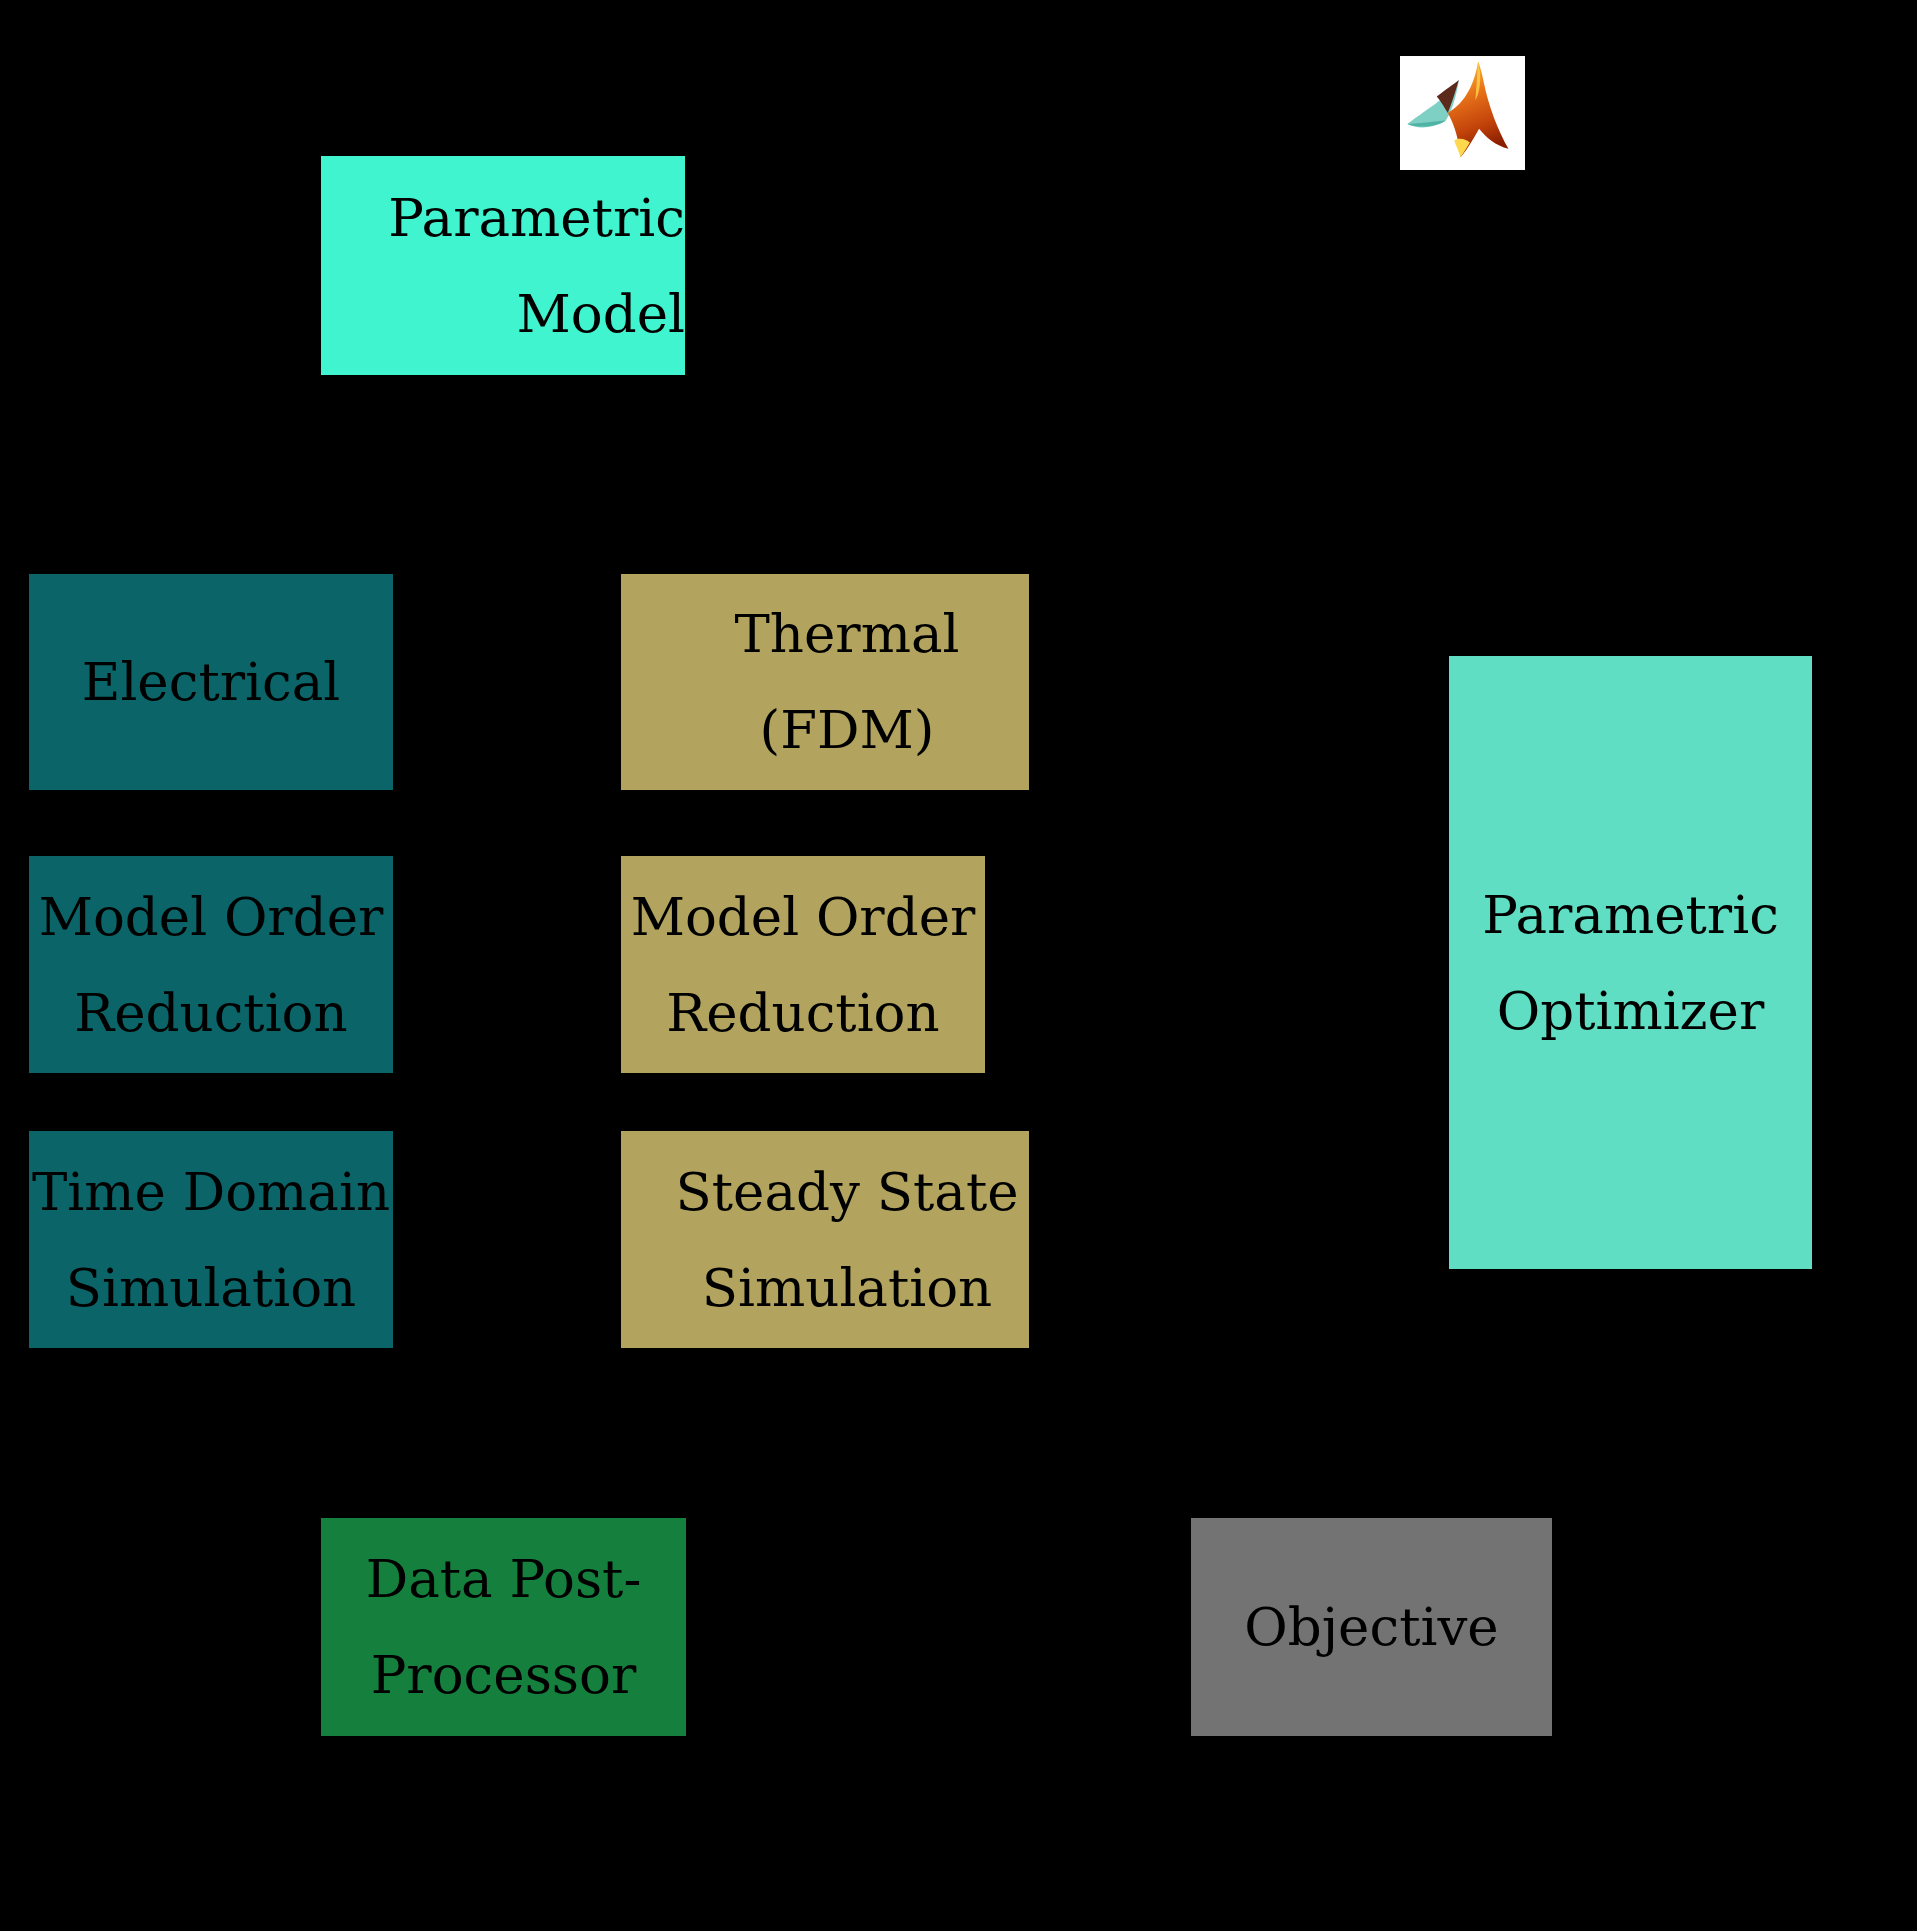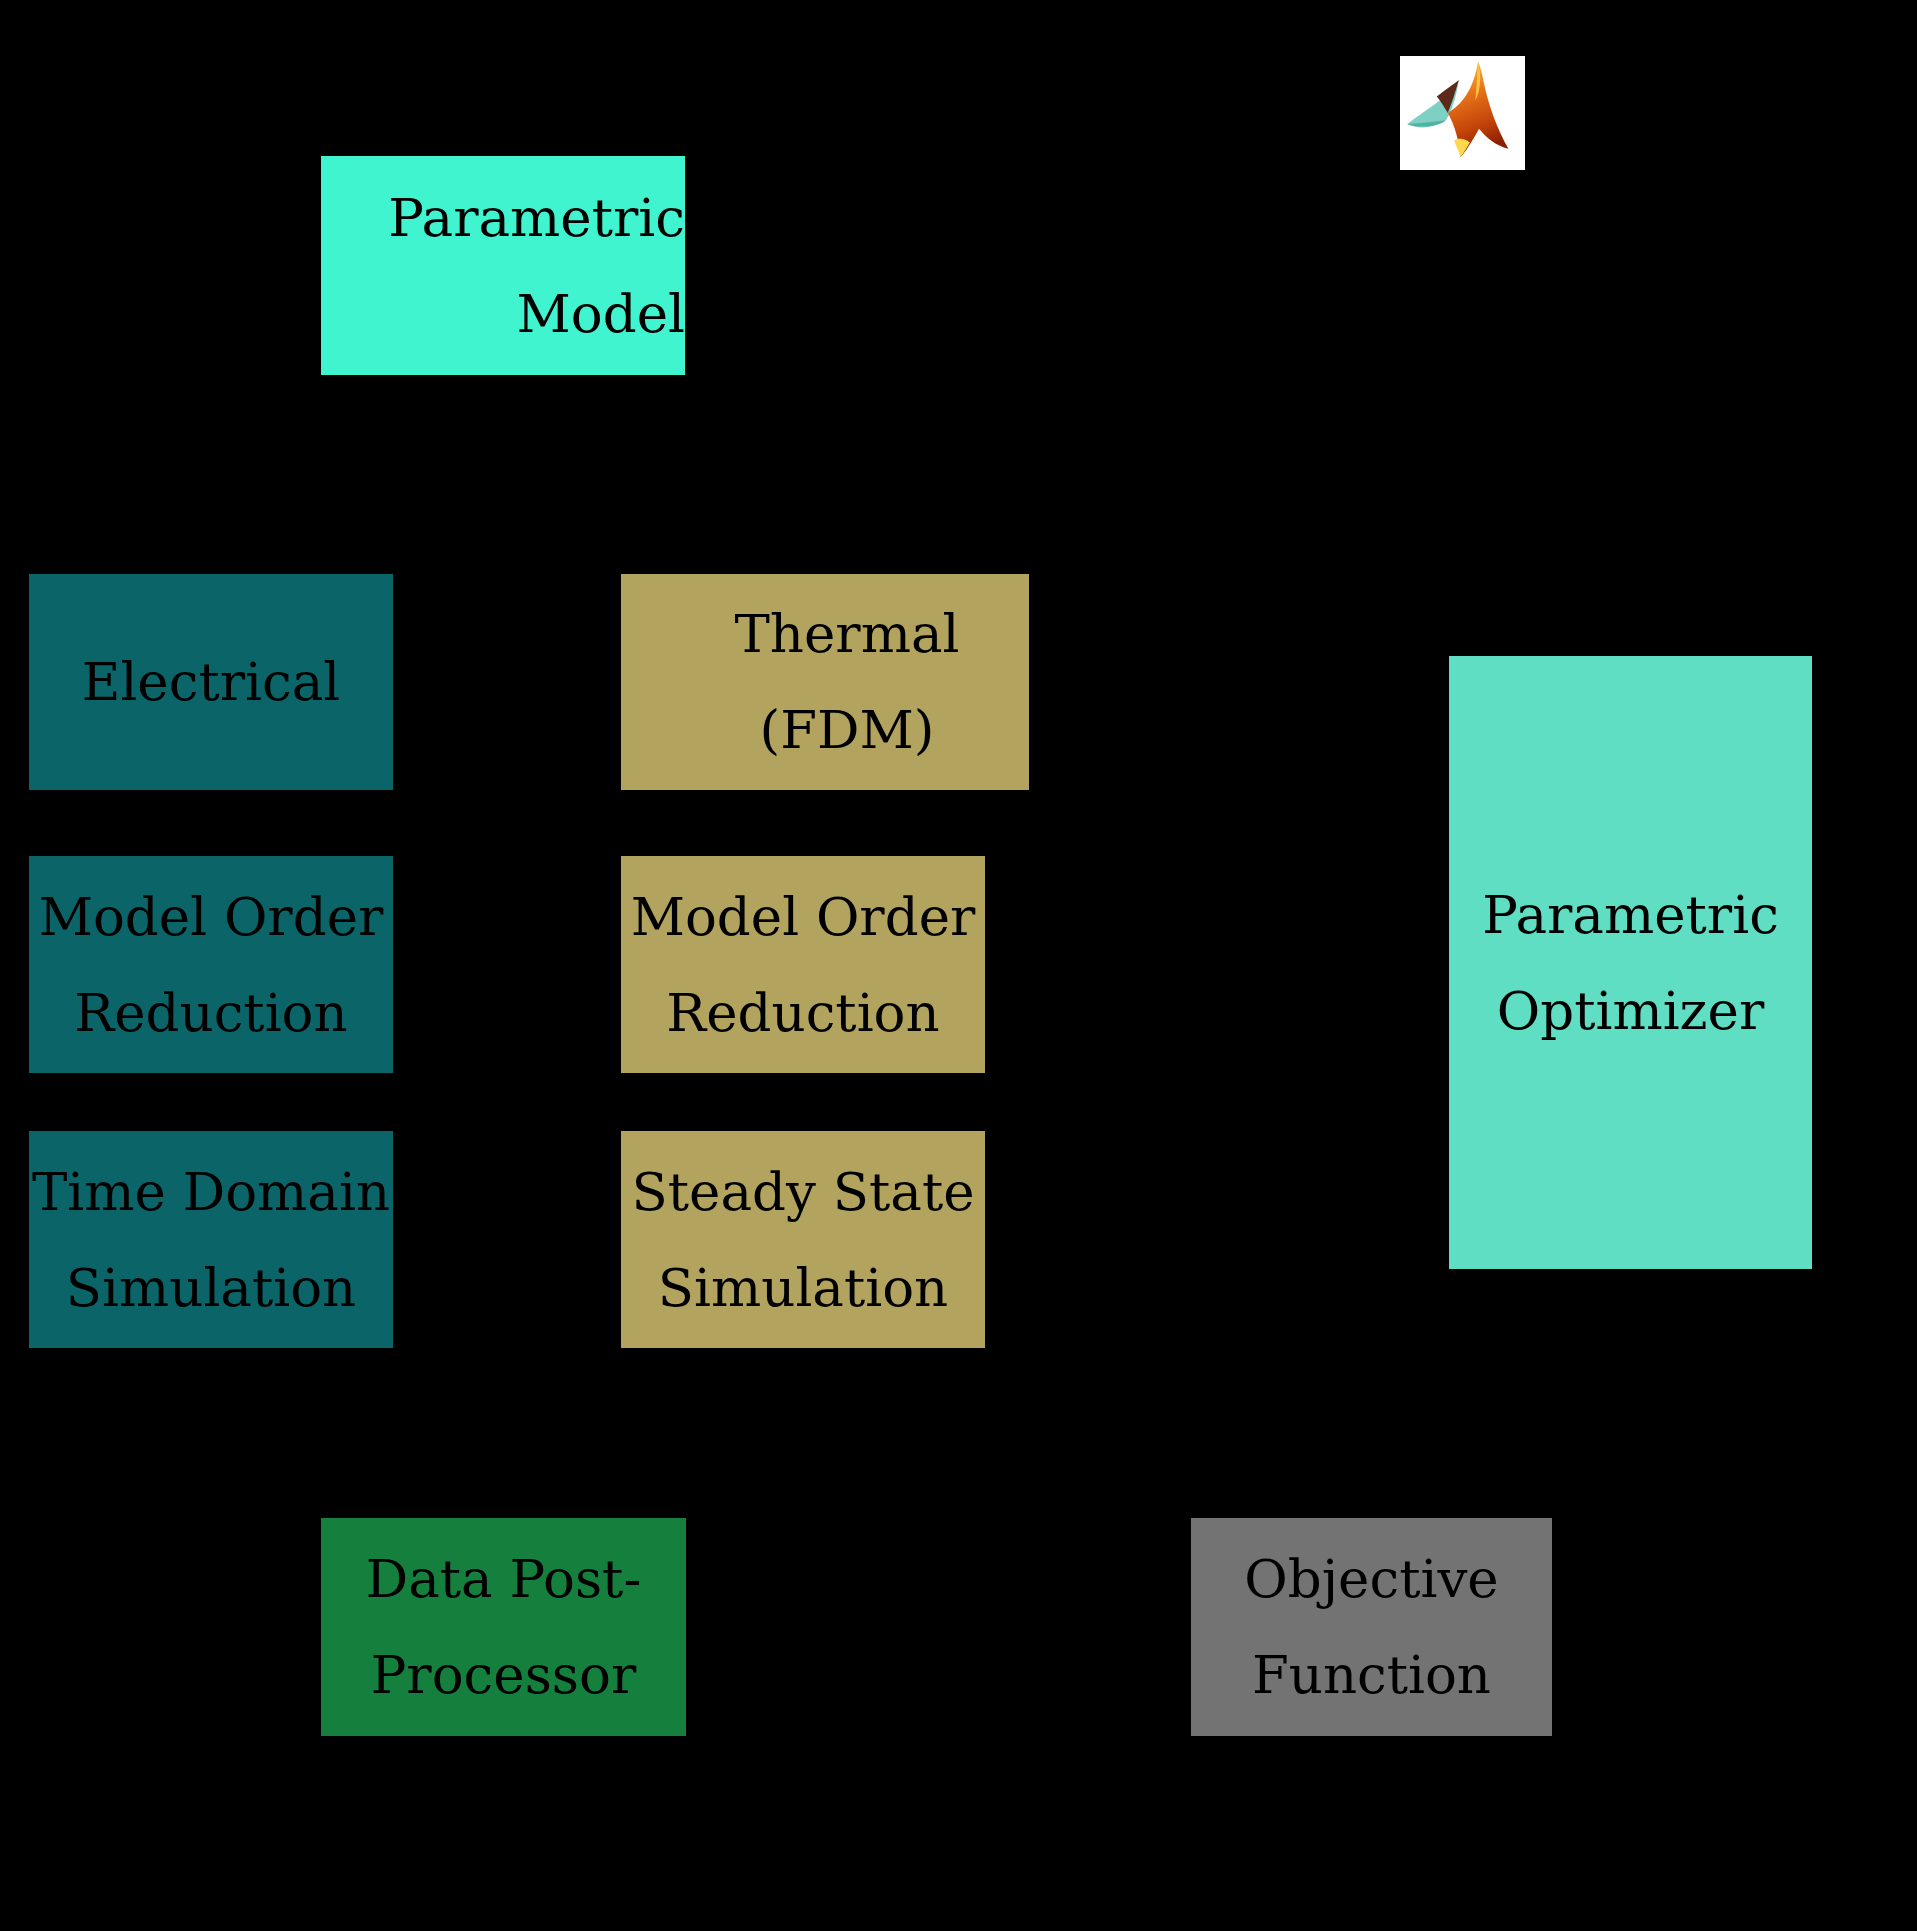--- a/index.html
+++ b/index.html
@@ -59,38 +59,37 @@
   <div class="dbox" style="left: 621px; top: 856px; width: 364px; height: 217px; background: rgb(178, 164, 95);">
     <span>Model Order</span>
     <span>Reduction</span>
   </div>
 
   <div class="dbox" style="left: 29px; top: 1131px; width: 364px; height: 217px; background: rgb(10, 100, 104);">
     <span>Time Domain</span>
     <span>Simulation</span>
   </div>
 
-  <div class="dbox" style="left: 621px; top: 1131px; width: 364px; height: 217px; background: rgb(178, 164, 95);">
+  <div class="dbox" style="left: 621px; top: 1131px; width: 364px; height: 217px; background: rgb(178, 164, 95); padding-left: 44px;">
     <span>Steady State</span>
     <span>Simulation</span>
   </div>
 
   <div class="dbox" style="left: 1449px; top: 656px; width: 363px; height: 613px; background: rgb(95, 222, 195);">
     <span>Parametric</span>
     <span>Optimizer</span>
   </div>
 
   <div class="dbox" style="left: 321px; top: 1518px; width: 365px; height: 218px; background: #15803d;">
     <span>Data Post-</span>
     <span>Processor</span>
   </div>
 
   <div class="dbox" style="left: 1191px; top: 1518px; width: 361px; height: 218px; background: #737373; align-items: center;">
     <span>Objective</span>
-    <span>Function</span>
   </div>
 
   <div class="logo" style="left: 1400px; top: 56px; width: 125px; height: 114px;">
     <svg viewBox="0 0 136 124" xmlns="http://www.w3.org/2000/svg">
       <defs>
         <linearGradient id="membraneGrad" x1="0" y1="0" x2="0.25" y2="1">
           <stop offset="0" stop-color="var(--logo-peaktop)"></stop>
           <stop offset="0.4" stop-color="var(--logo-peakmid)"></stop>
           <stop offset="0.75" stop-color="var(--logo-peaklow)"></stop>
           <stop offset="1" stop-color="var(--logo-peakdark)"></stop>

